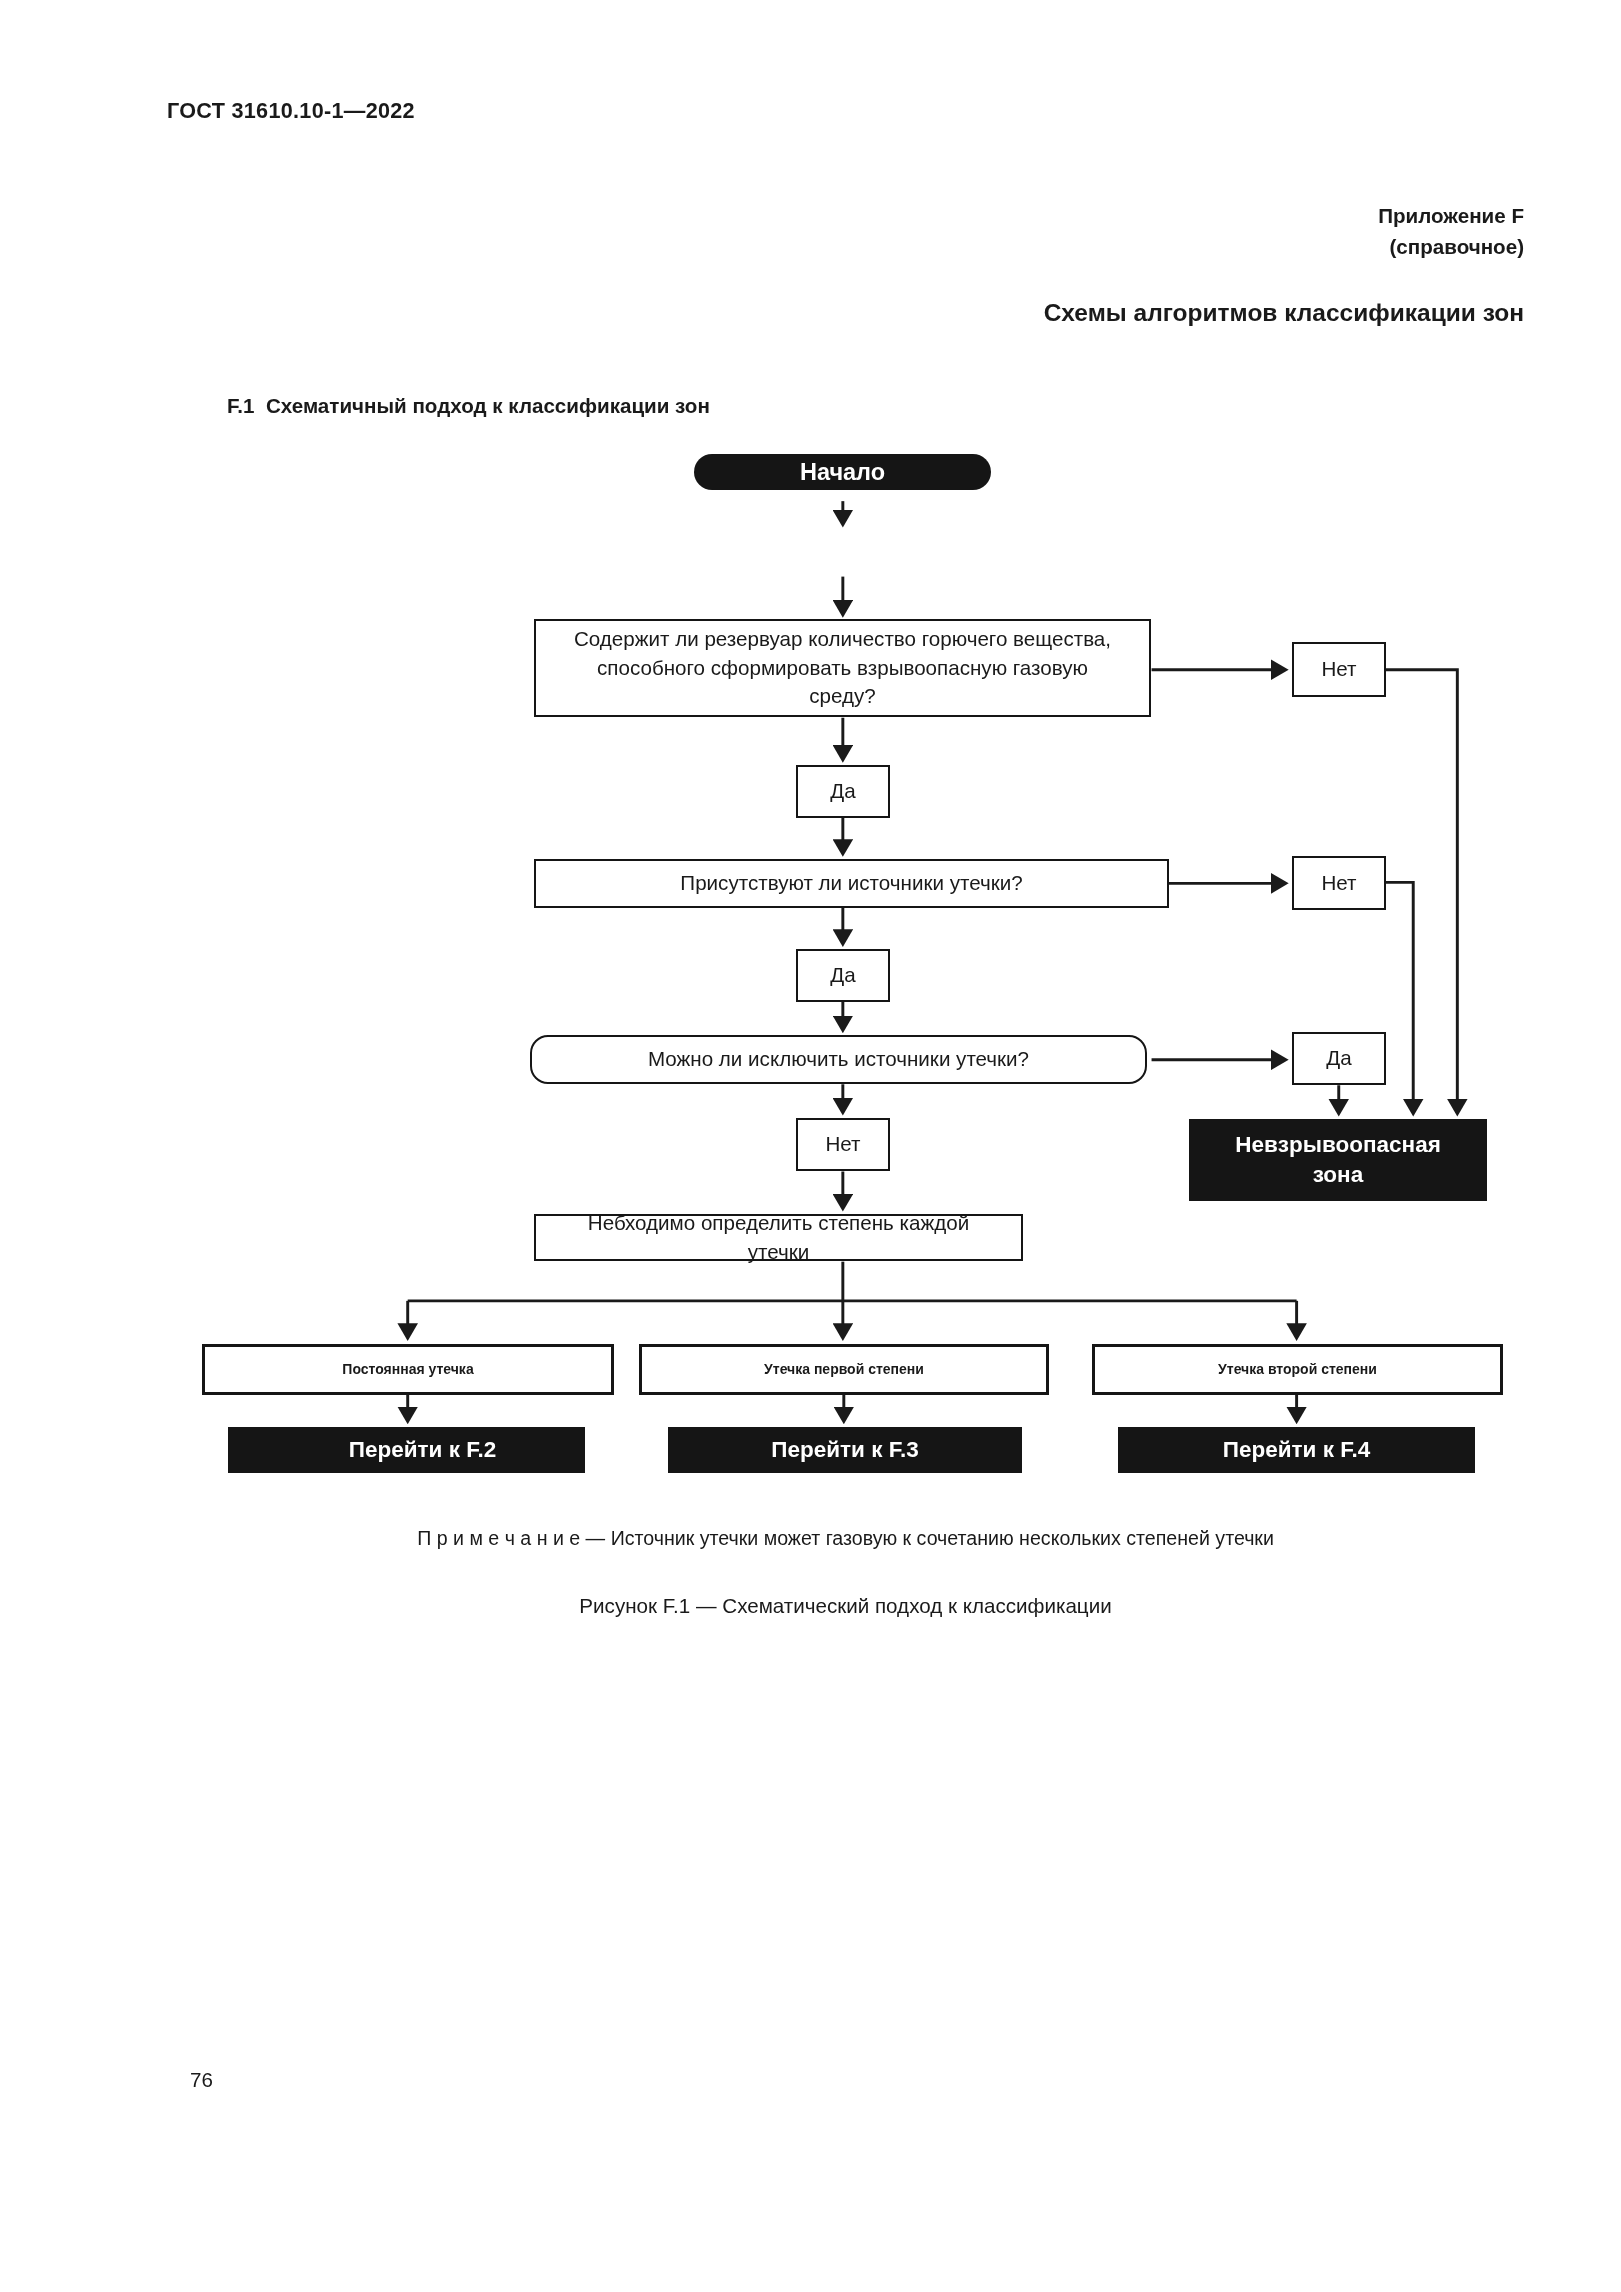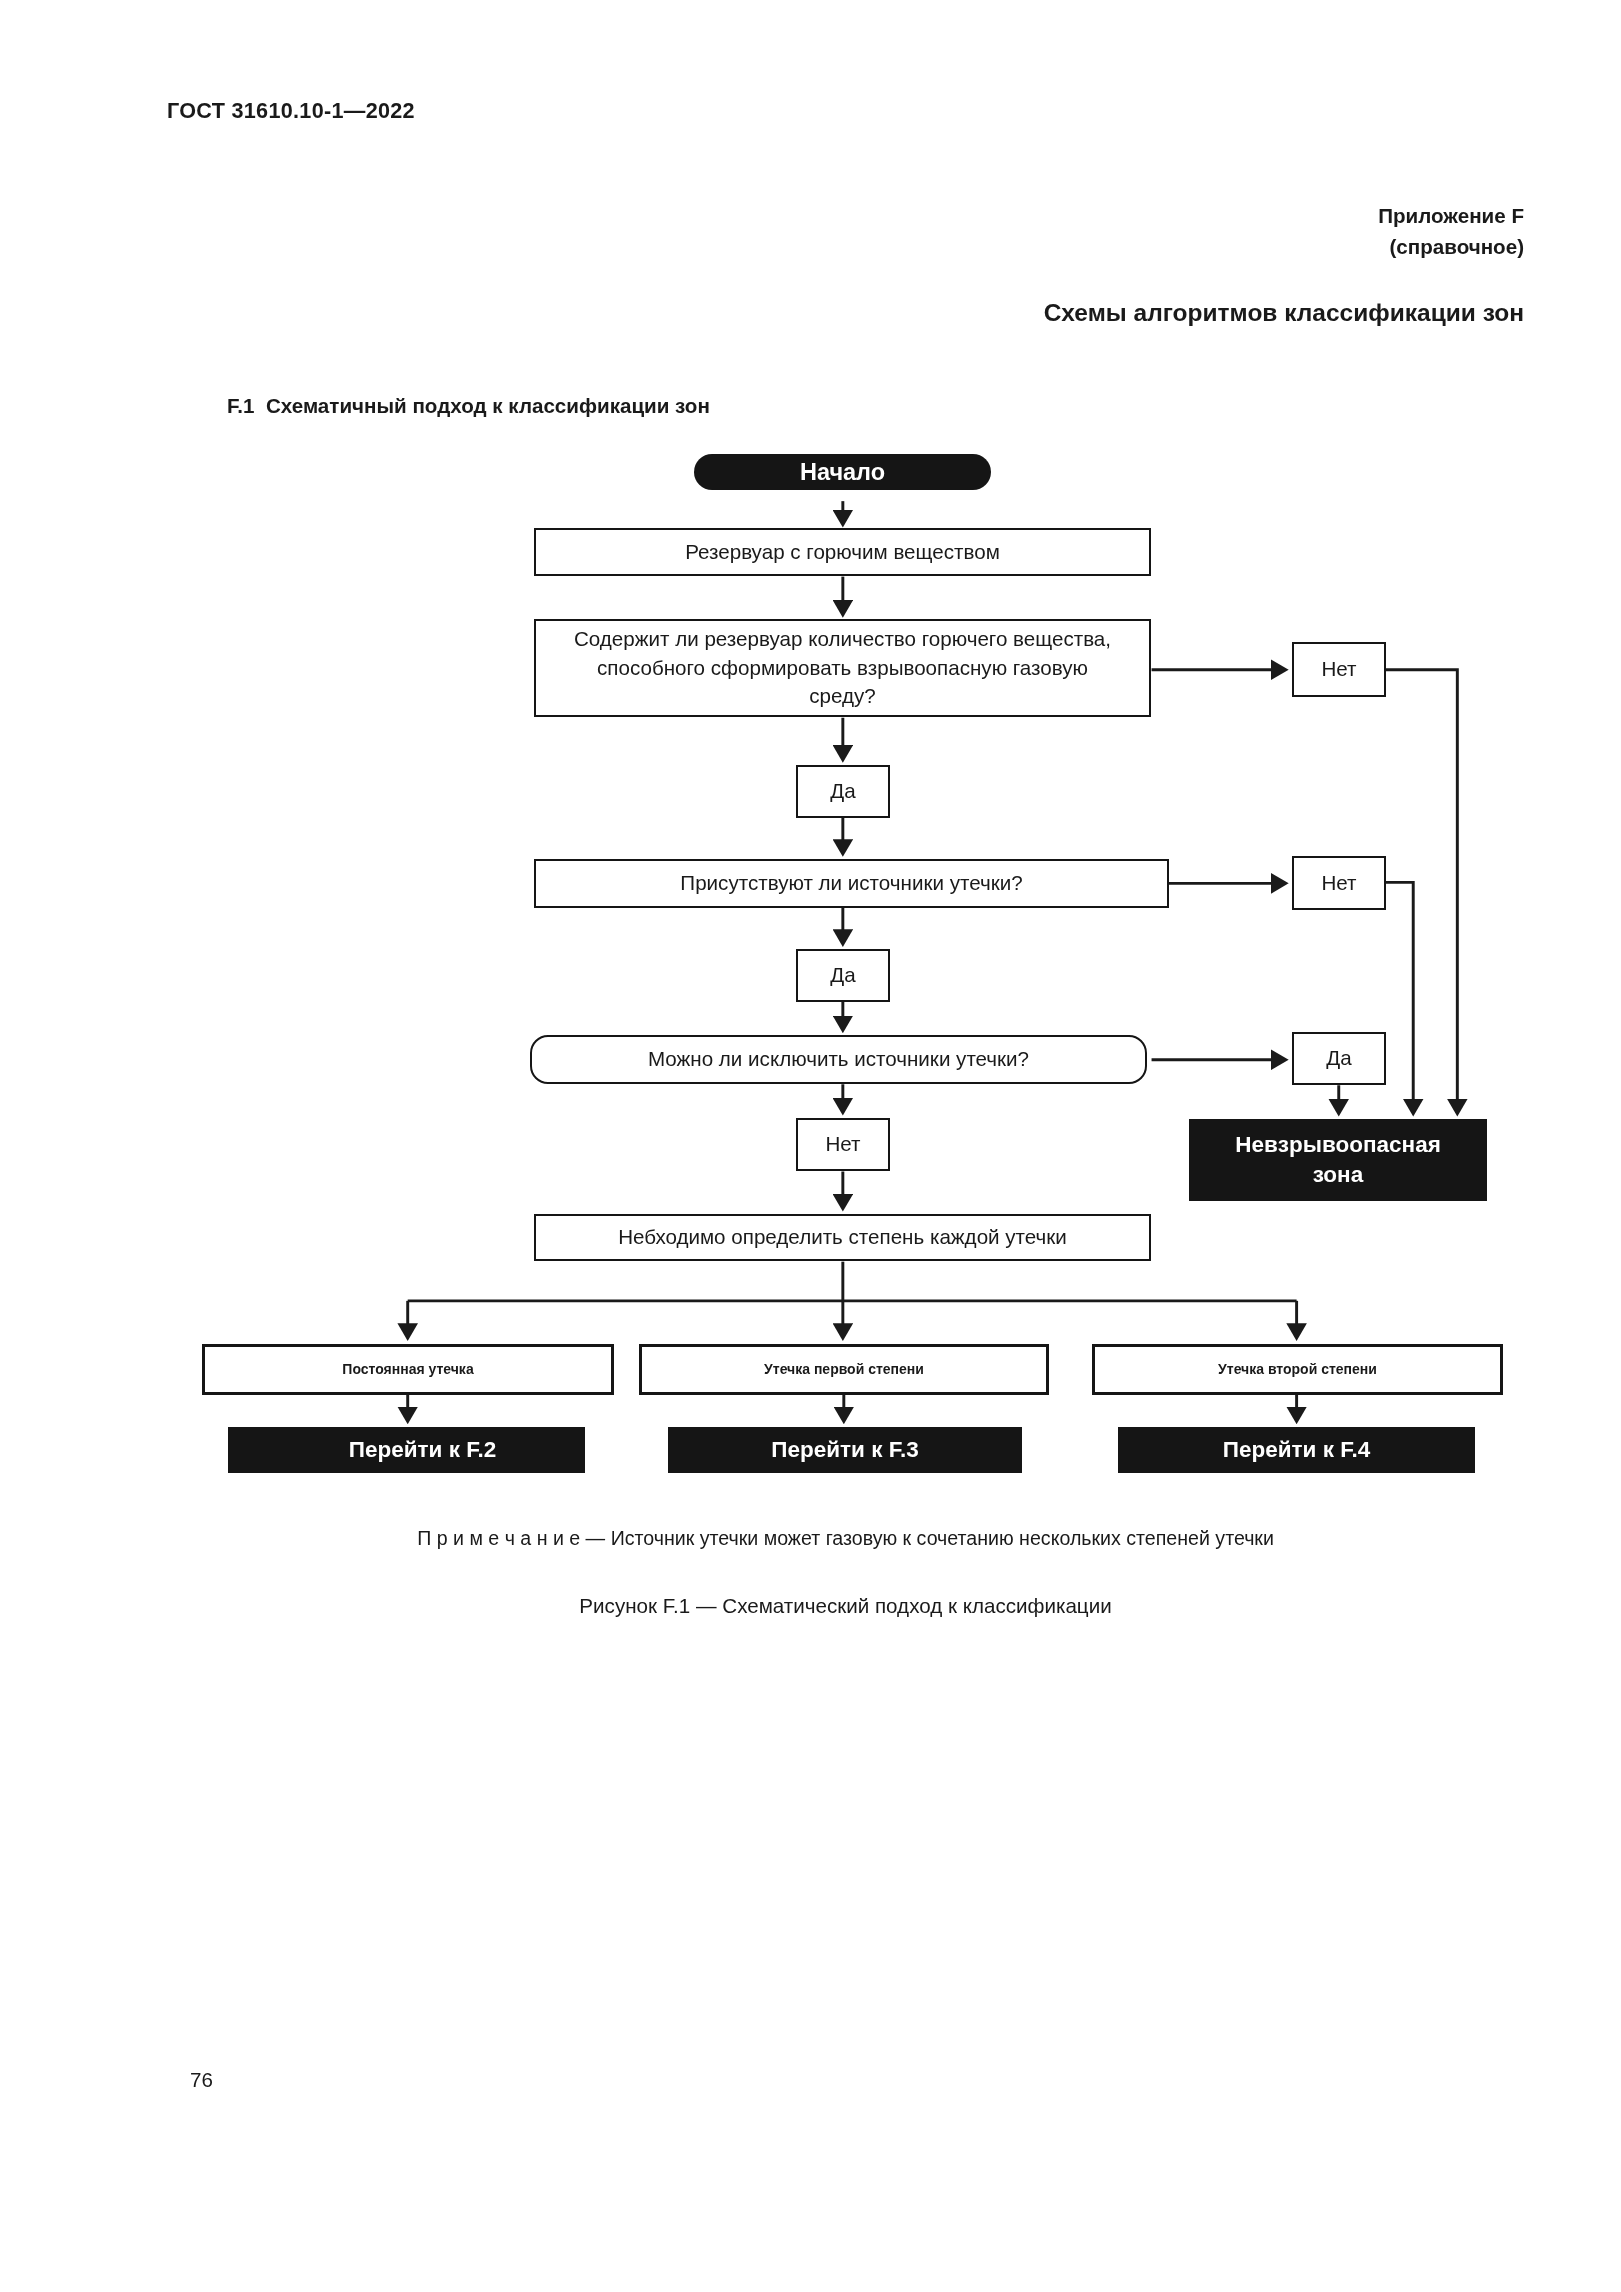--- a/index.html
+++ b/index.html
@@ -118,21 +118,20 @@
     <line x1="860" y1="1327" x2="860" y2="1364" marker-end="url(#ah)"></line>
     <line x1="1323" y1="1327" x2="1323" y2="1364" marker-end="url(#ah)"></line>
 
     <line x1="416" y1="1423" x2="416" y2="1449" marker-end="url(#ah)"></line>
     <line x1="861" y1="1423" x2="861" y2="1449" marker-end="url(#ah)"></line>
     <line x1="1323" y1="1423" x2="1323" y2="1449" marker-end="url(#ah)"></line>
   </svg>
 
   <div class="node black start" style="left:694px;top:454px;width:297px;height:36px;border-radius:24px;">Начало</div>
 
-  <div class="node wide" style="left:534px;top:528px;width:617px;height:48px;">Резервуар с горючим веществом</div>
 
   <div class="node wide" style="left:534px;top:619px;width:617px;height:98px;">Содержит ли резервуар количество горючего вещества, способного сформировать взрывоопасную газовую среду?</div>
 
   <div class="node" style="left:1292px;top:642px;width:94px;height:55px;">Нет</div>
 
   <div class="node" style="left:796px;top:765px;width:94px;height:53px;">Да</div>
 
   <div class="node wide" style="left:534px;top:859px;width:635px;height:49px;">Присутствуют ли источники утечки?</div>
 
   <div class="node" style="left:1292px;top:856px;width:94px;height:54px;">Нет</div>
@@ -140,21 +139,21 @@
   <div class="node" style="left:796px;top:949px;width:94px;height:53px;">Да</div>
 
   <div class="node wide" style="left:530px;top:1035px;width:617px;height:49px;border-radius:18px;">Можно ли исключить источники утечки?</div>
 
   <div class="node" style="left:1292px;top:1032px;width:94px;height:53px;">Да</div>
 
   <div class="node" style="left:796px;top:1118px;width:94px;height:53px;">Нет</div>
 
   <div class="node black zone" style="left:1189px;top:1119px;width:298px;height:82px;">Невзрывоопасная зона</div>
 
-  <div class="node wide" style="left:534px;top:1214px;width:617px;height:47px;">Небходимо определить степень каждой утечки</div>
+  <div class="node wide" style="left:534px;top:1214px;width:489px;height:47px;">Небходимо определить степень каждой утечки</div>
 
   <div class="node branch" style="left:202px;top:1344px;width:412px;height:51px;">Постоянная утечка</div>
 
   <div class="node branch" style="left:639px;top:1344px;width:410px;height:51px;">Утечка первой степени</div>
 
   <div class="node branch" style="left:1092px;top:1344px;width:411px;height:51px;">Утечка второй степени</div>
 
   <div class="node black goto" style="left:228px;top:1427px;width:357px;height:46px;padding-left:32px;">Перейти к F.2</div>
 
   <div class="node black goto" style="left:668px;top:1427px;width:354px;height:46px;">Перейти к F.3</div>

